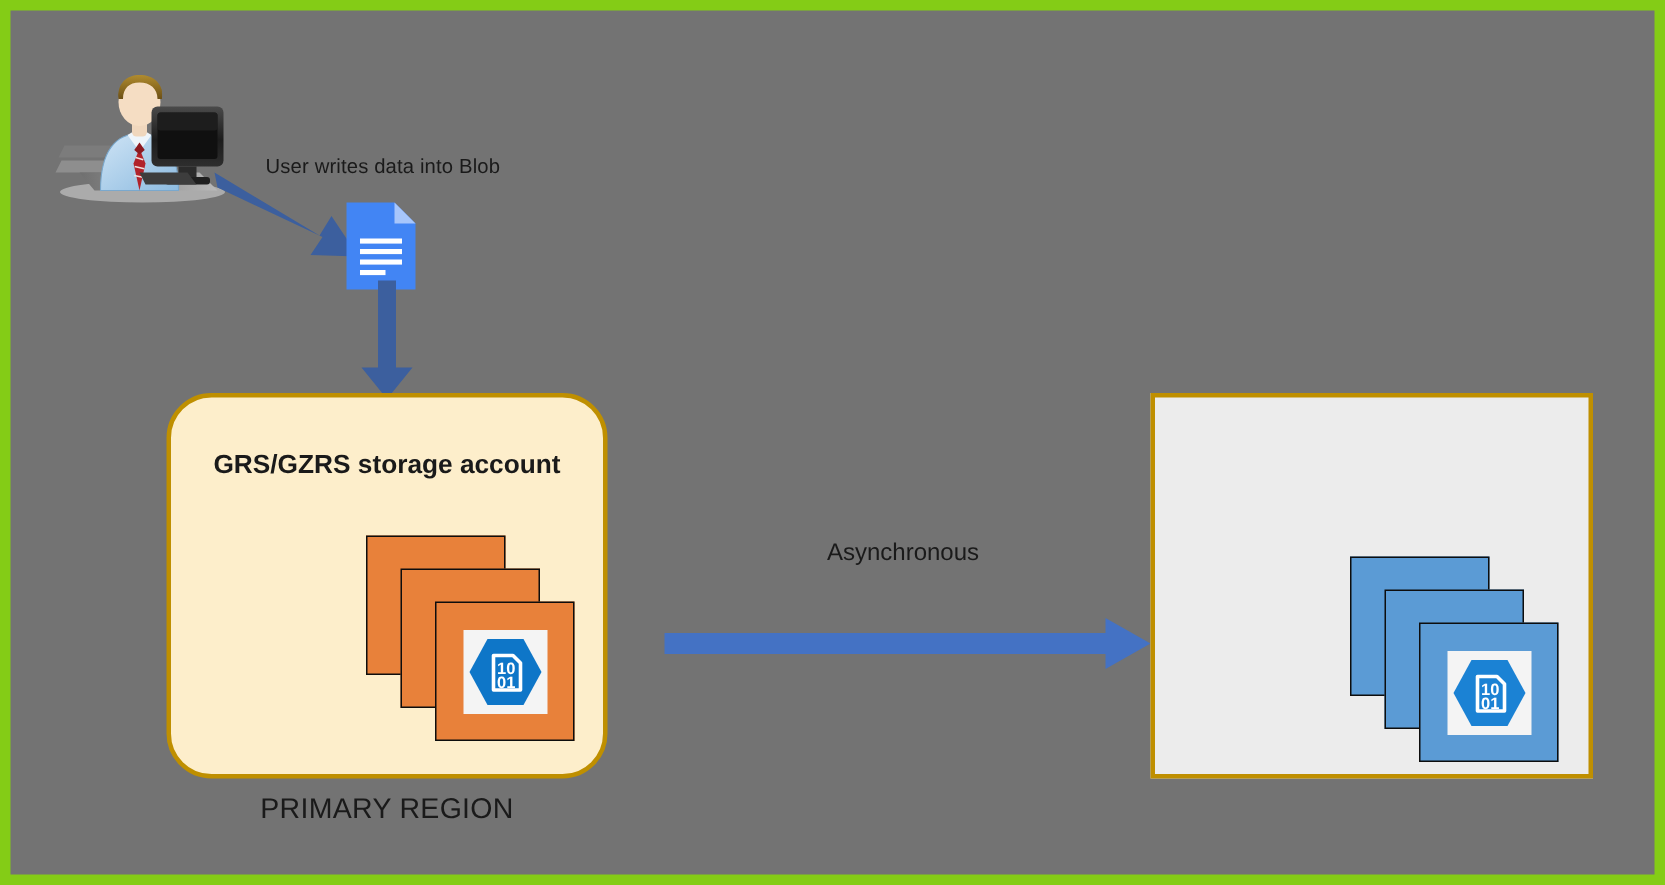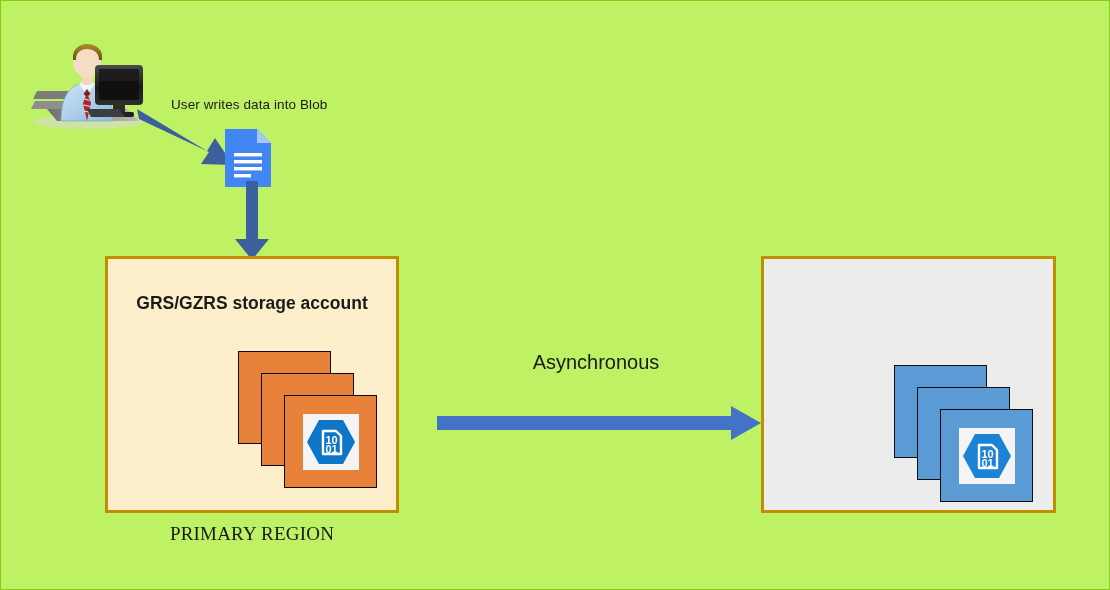--- a/index.html
+++ b/index.html
@@ -7,22 +7,22 @@
     padding: 0;
     background: #ffffff;
   }
   body {
     font-family: "Liberation Sans", sans-serif;
   }
   #canvas {
     position: relative;
     width: 1110px;
     height: 590px;
-    background: #bef264;
-    border: 1px solid #84cc16;
+    background: #737373;
+    border: 7px solid #84cc16;
     box-sizing: border-box;
     overflow: hidden;
   }
 
   
   #user-workstation {
     position: absolute;
     left: 28px;
     top: 28px;
     width: 118px;
@@ -54,20 +54,21 @@
     position: absolute;
     border: 3px solid #bf8f00;
     box-sizing: border-box;
   }
   #primary-region-box {
     left: 104px;
     top: 255px;
     width: 294px;
     height: 257px;
     background: #fdeecb;
+    border-radius: 30px;
   }
   #secondary-region-box {
     left: 760px;
     top: 255px;
     width: 295px;
     height: 257px;
     background: #ececec;
   }
   .region-title {
     position: absolute;
@@ -79,21 +80,20 @@
     font-weight: bold;
     color: #1a1a1a;
   }
   .region-label {
     position: absolute;
     text-align: center;
     font-size: 19px;
     color: #1a1a1a;
     letter-spacing: 0.2px;
     white-space: nowrap;
-    font-family: Liberation Serif, serif;
   }
   #primary-region-label {
     left: 104px;
     top: 522px;
     width: 294px;
   }
   #secondary-region-label {
     left: 760px;
     top: 518px;
     width: 295px;
@@ -142,21 +142,21 @@
   #arrow-doc-to-primary { left: 230px; top: 180px; width: 42px; height: 80px; }
   #arrow-geo-replication { left: 430px; top: 404px; width: 332px; height: 36px; }
 
   
   #geo-replication-caption {
     position: absolute;
     left: 430px;
     top: 348px;
     width: 330px;
     text-align: center;
-    font-size: 20px;
+    font-size: 16px;
     line-height: 27px;
     color: #1a1a1a;
   }
   #geo-replication-caption .line {
     display: block;
     white-space: nowrap;
   }
 </style>
 </head>
 <body>

